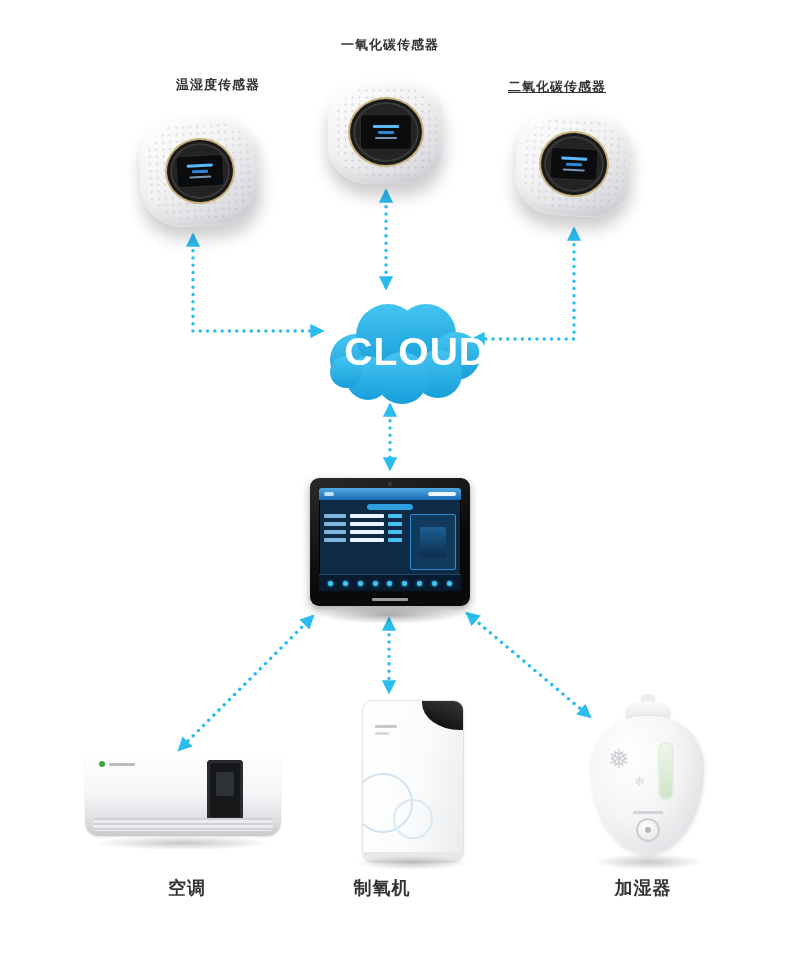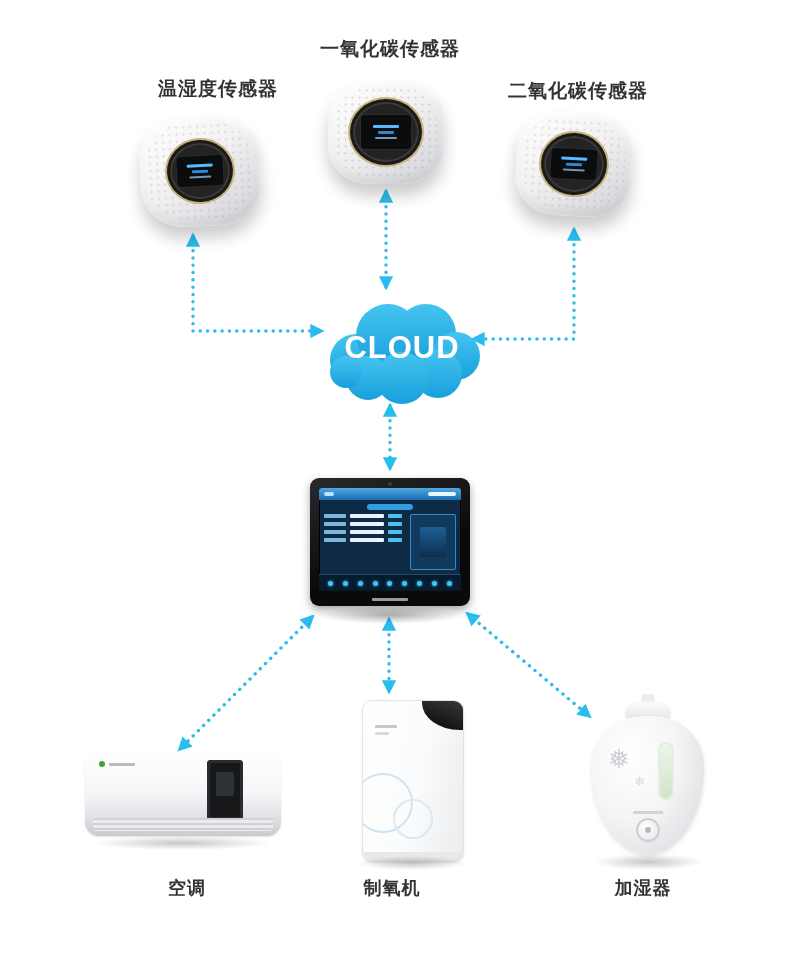--- a/index.html
+++ b/index.html
@@ -3,21 +3,21 @@
 <meta charset="utf-8">
 <style>
   html,body{margin:0;padding:0;}
   body{
     width:800px;height:960px;position:relative;background:#ffffff;
     font-family:"Liberation Sans","DejaVu Sans",sans-serif;
     overflow:hidden;
   }
   
   .node-label{
-    position:absolute;color:#333;font-size:19px;font-weight:600;
+    position:absolute;color:#333;font-size:13px;font-weight:600;
     text-align:center;letter-spacing:1px;white-space:nowrap;
   }
   .appliance-label{font-size:18px;}
   
   .sensor{
     position:absolute;border-radius:36%;
     background:linear-gradient(145deg,#ffffff 0%,#f2f2f4 45%,#dfdfe3 75%,#cacdd2 100%);
     box-shadow:0 12px 16px rgba(0,0,0,0.20), inset 0 -5px 10px rgba(0,0,0,0.06), inset 0 3px 6px rgba(255,255,255,0.9);
   }
   .sensor::before{
@@ -36,22 +36,22 @@
     width:46px;height:30px;background:#0b0c0e;border-radius:4px;
     display:flex;flex-direction:column;align-items:center;justify-content:center;gap:3px;
     box-shadow:0 0 0 1px #2c2c2e;
   }
   .sensor-screen .bar1{width:26px;height:3px;background:#5cb8ff;border-radius:1px;}
   .sensor-screen .bar2{width:16px;height:3px;background:#2f86d8;border-radius:1px;}
   .sensor-screen .bar3{width:22px;height:2px;background:#9fd4ff;border-radius:1px;opacity:.7;}
   
   .cloud-wrap{position:absolute;left:316px;top:290px;width:172px;height:116px;}
   .cloud-text{
-    position:absolute;left:0;right:0;top:40px;text-align:center;
-    color:#fff;font-size:31px;font-weight:bold;letter-spacing:1px;
+    position:absolute;left:0;right:0;top:40px;text-align:right;
+    color:#fff;font-size:39px;font-weight:bold;letter-spacing:1px;
   }
   
   .tablet{
     position:absolute;left:310px;top:478px;width:160px;height:128px;
     background:linear-gradient(160deg,#2a2a2c,#0a0a0b 60%);
     border-radius:9px;box-shadow:0 4px 8px rgba(0,0,0,0.35);
   }
   .tablet-cam{position:absolute;top:4px;left:50%;transform:translateX(-50%);
     width:4px;height:4px;border-radius:50%;background:#3c3c40;}
   .tablet-screen{
@@ -150,21 +150,21 @@
     <polyline points="574,230 574,339 474,339"></polyline>
     <polyline points="390,406 390,468"></polyline>
     <polyline points="312,617 180,749"></polyline>
     <polyline points="389,620 389,691"></polyline>
     <polyline points="468,614 589,716"></polyline>
   </g>
 </svg>
 
 <div class="node-label" style="left:118px;top:76px;width:200px;">温湿度传感器</div>
 <div class="node-label" style="left:290px;top:36px;width:200px;">一氧化碳传感器</div>
-<div class="node-label" style="left:478px;top:78px;width:200px;">二氧化碳传感器</div>
+<div class="node-label" style="left:457px;top:78px;width:200px;text-decoration:underline;">二氧化碳传感器</div>
 
 <div class="sensor" style="left:140px;top:116px;width:120px;height:110px;transform:rotate(-3deg);">
   <div class="sensor-ring"></div>
   <div class="sensor-screen">
     <span class="bar1"></span>
       <span class="bar2"></span>
       <span class="bar3"></span>
   </div>
 </div>
 <div class="sensor" style="left:328px;top:80px;width:116px;height:104px;">
@@ -284,14 +284,14 @@
     <div class="hum-window"></div>
     <div class="hum-flake">❅</div>
     <div class="hum-flake2">❄</div>
     <div class="hum-brand"></div>
     <div class="hum-knob"></div>
   </div>
 </div>
 <div class="hum-shadow"></div>
 
 <div class="node-label appliance-label" style="left:97px;top:876px;width:180px;">空调</div>
-<div class="node-label appliance-label" style="left:302px;top:876px;width:180px;">制氧机</div>
+<div class="node-label appliance-label" style="left:292px;top:876px;width:180px;">制氧机</div>
 <div class="node-label appliance-label" style="left:553px;top:876px;width:180px;">加湿器</div>
 
 </body></html>

